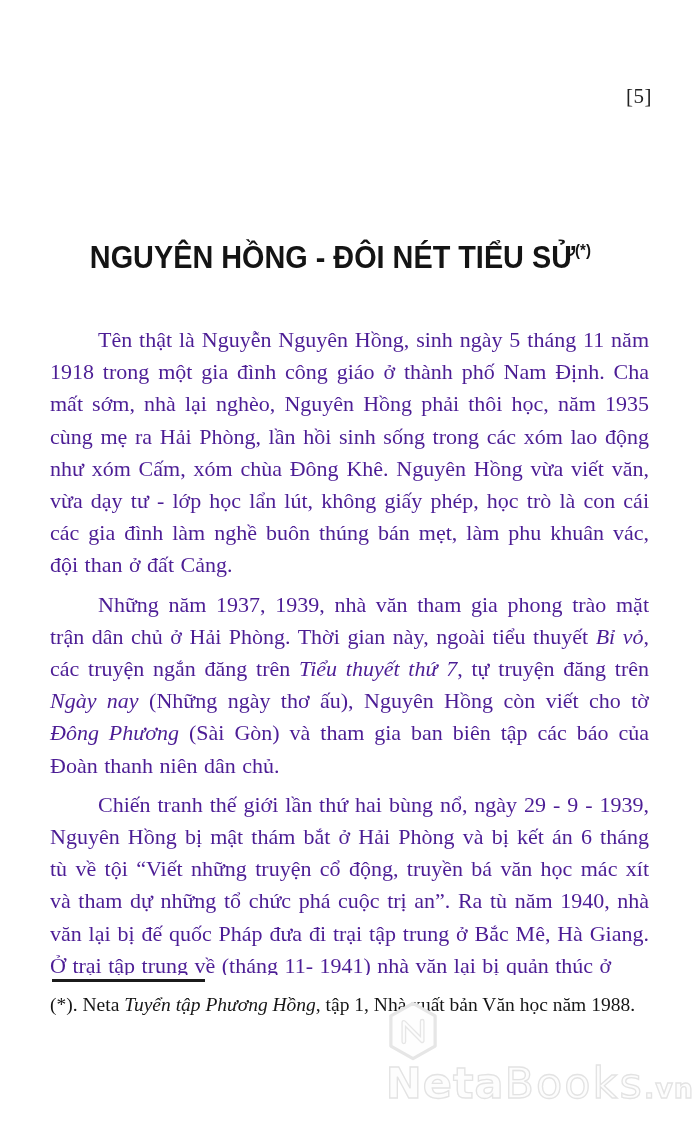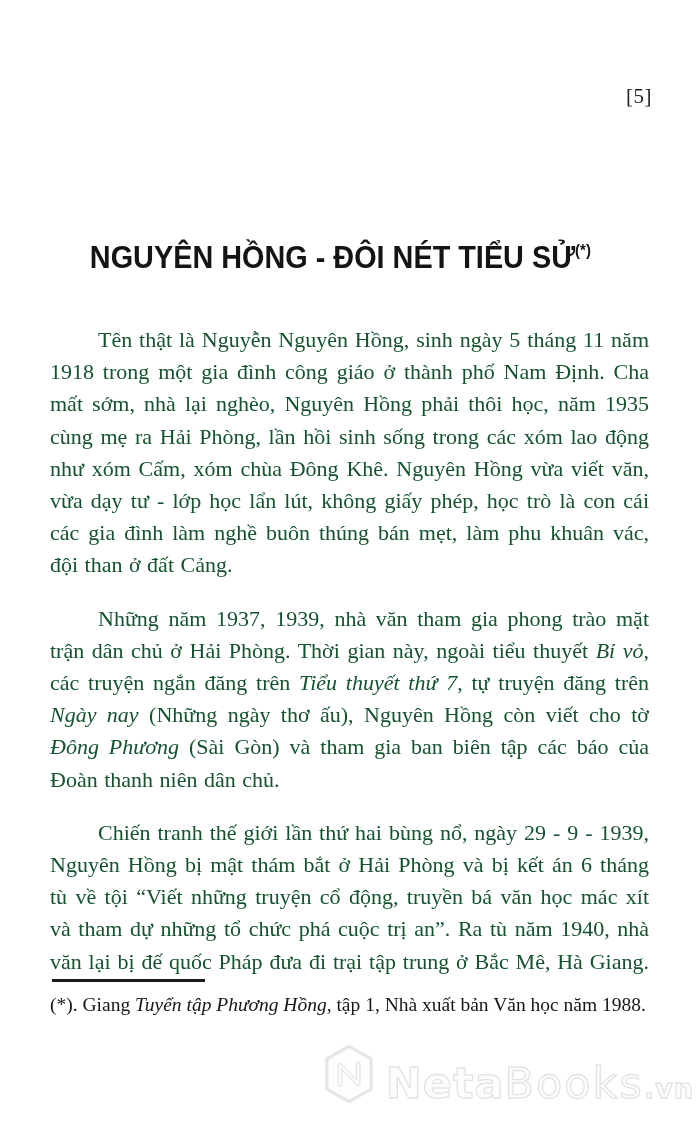--- a/index.html
+++ b/index.html
@@ -53,23 +53,23 @@
     width: 599px;
   }
   .body-col p {
     margin: 0;
     padding: 0;
     font-size: 22px;
     line-height: 32.2px;
     text-align: justify;
     text-indent: 48px;
     word-spacing: 1px;
-    color: #14532d;
+    color: #4c1d95;
   }
-  .body-col p + p { margin-top: 21px; }
+  .body-col p + p { margin-top: 7px; }
   .body-col i, .footnote-text i { font-style: italic; }
 
   .footnote {
     position: absolute;
     left: 50px;
     top: 975px;
     width: 600px;
     background: #ffffff;
   }
   .footnote-rule {
@@ -83,22 +83,23 @@
     line-height: 26px;
     color: #161616;
     text-align: justify;
   }
 
   .watermark {
     position: absolute;
     right: 6px;
     bottom: 16px;
     display: flex;
-    align-items: flex-end;
+    align-items: flex-start;
     user-select: none;
+    flex-direction: column;
   }
   .wm-logo { width: 54px; height: 62px; margin-right: 10px; }
   .wm-text {
     font-family: "DejaVu Sans", "Liberation Sans", sans-serif;
     color: #fdfdfd;
     -webkit-text-stroke: 1.3px #e3e3e3;
     text-shadow: 0 0 1px #ededed;
     white-space: nowrap;
     line-height: 1;
   }
@@ -118,21 +119,21 @@
   </div>
 
   <div class="body-col">
     <p><span>Tên thật là Nguyễn Nguyên Hồng, sinh ngày 5 tháng 11 năm 1918 trong một gia đình công giáo ở thành phố Nam Định. Cha mất sớm, nhà lại nghèo, Nguyên Hồng phải thôi học, năm 1935 cùng mẹ ra Hải Phòng, lần hồi sinh sống trong các xóm lao động như xóm Cấm, xóm chùa Đông Khê. Nguyên Hồng vừa viết văn, vừa dạy tư - lớp học lẩn lút, không giấy phép, học trò là con cái các gia đình làm nghề buôn thúng bán mẹt, làm phu khuân vác, đội than ở đất Cảng.</span></p>
     <p><span>Những năm 1937, 1939, nhà văn tham gia phong trào mặt trận dân chủ ở Hải Phòng. Thời gian này, ngoài tiểu thuyết </span><i>Bỉ vỏ</i><span>, các truyện ngắn đăng trên </span><i>Tiểu thuyết thứ 7</i><span>, tự truyện đăng trên </span><i>Ngày nay</i><span> (Những ngày thơ ấu), Nguyên Hồng còn viết cho tờ </span><i>Đông Phương</i><span> (Sài Gòn) và tham gia ban biên tập các báo của Đoàn thanh niên dân chủ.</span></p>
     <p><span>Chiến tranh thế giới lần thứ hai bùng nổ, ngày 29 - 9 - 1939, Nguyên Hồng bị mật thám bắt ở Hải Phòng và bị kết án 6 tháng tù về tội “Viết những truyện cổ động, truyền bá văn học mác xít và tham dự những tổ chức  phá cuộc trị an”. Ra tù năm 1940, nhà văn lại bị đế quốc Pháp đưa đi trại tập trung ở Bắc Mê, Hà Giang. Ở trại tập trung về (tháng 11- 1941) nhà văn lại bị quản thúc ở</span></p>
   </div>
 
   <div class="footnote">
     <div class="footnote-rule"></div>
-    <div class="footnote-text"><span>(*). Giang </span><i>Tuyển tập Phương Hồng</i><span>, tập 1, Nhà xuất bản Văn học năm 1988.</span></div>
+    <div class="footnote-text"><span>(*). Neta </span><i>Tuyển tập Phương Hồng</i><span>, tập 1, Nhà xuất bản Văn học năm 1988.</span></div>
   </div>
 
   <div class="watermark">
     <svg class="wm-logo" viewBox="0 0 100 112" fill="none" xmlns="http://www.w3.org/2000/svg">
       <path d="M50 5 L91 28 L91 84 L50 107 L9 84 L9 28 Z" fill="#fefefe" stroke="#e6e6e6" stroke-width="6" stroke-linejoin="round"></path>
       <path d="M33 76 L33 40 L67 74 L67 38" fill="none" stroke="#e6e6e6" stroke-width="9" stroke-linecap="round" stroke-linejoin="round"></path>
       <path d="M33 76 L33 40 L67 74 L67 38" fill="none" stroke="#fdfdfd" stroke-width="4" stroke-linecap="round" stroke-linejoin="round"></path>
     </svg>
     <div class="wm-text"><span class="wm-name-primary">Neta</span><span class="wm-name-secondary">Books</span><span class="wm-tld">.vn</span></div>
   </div>

